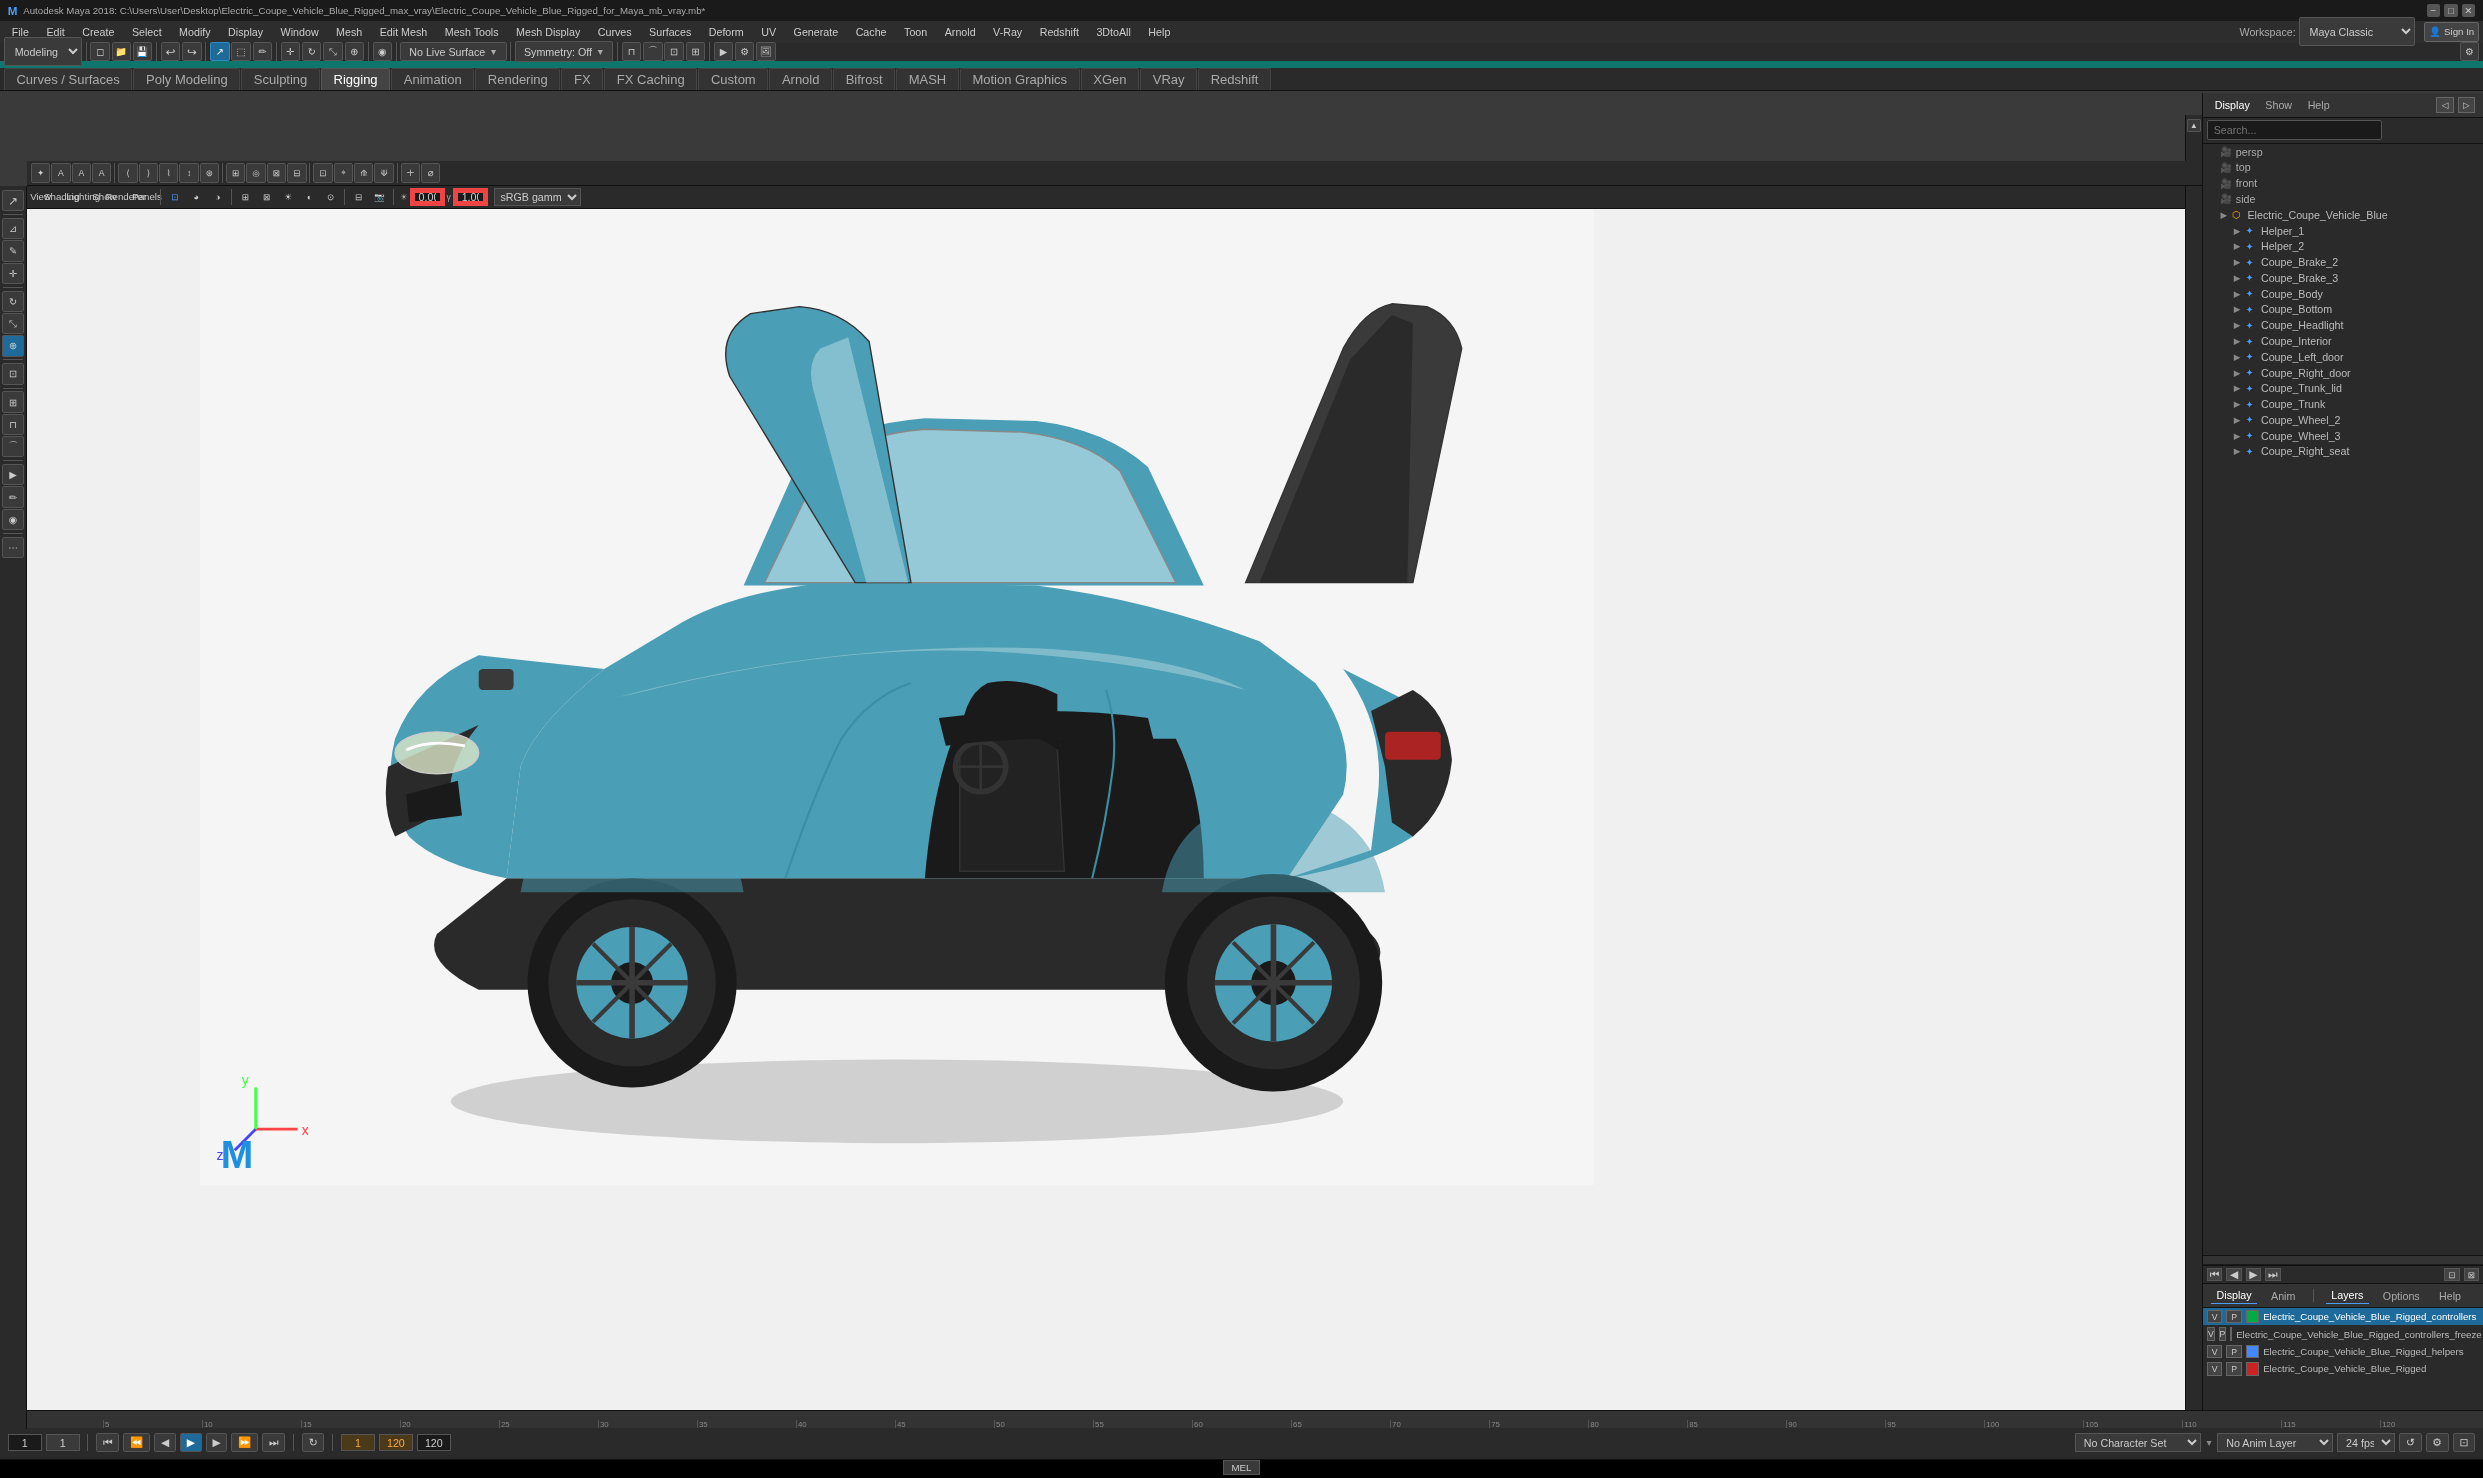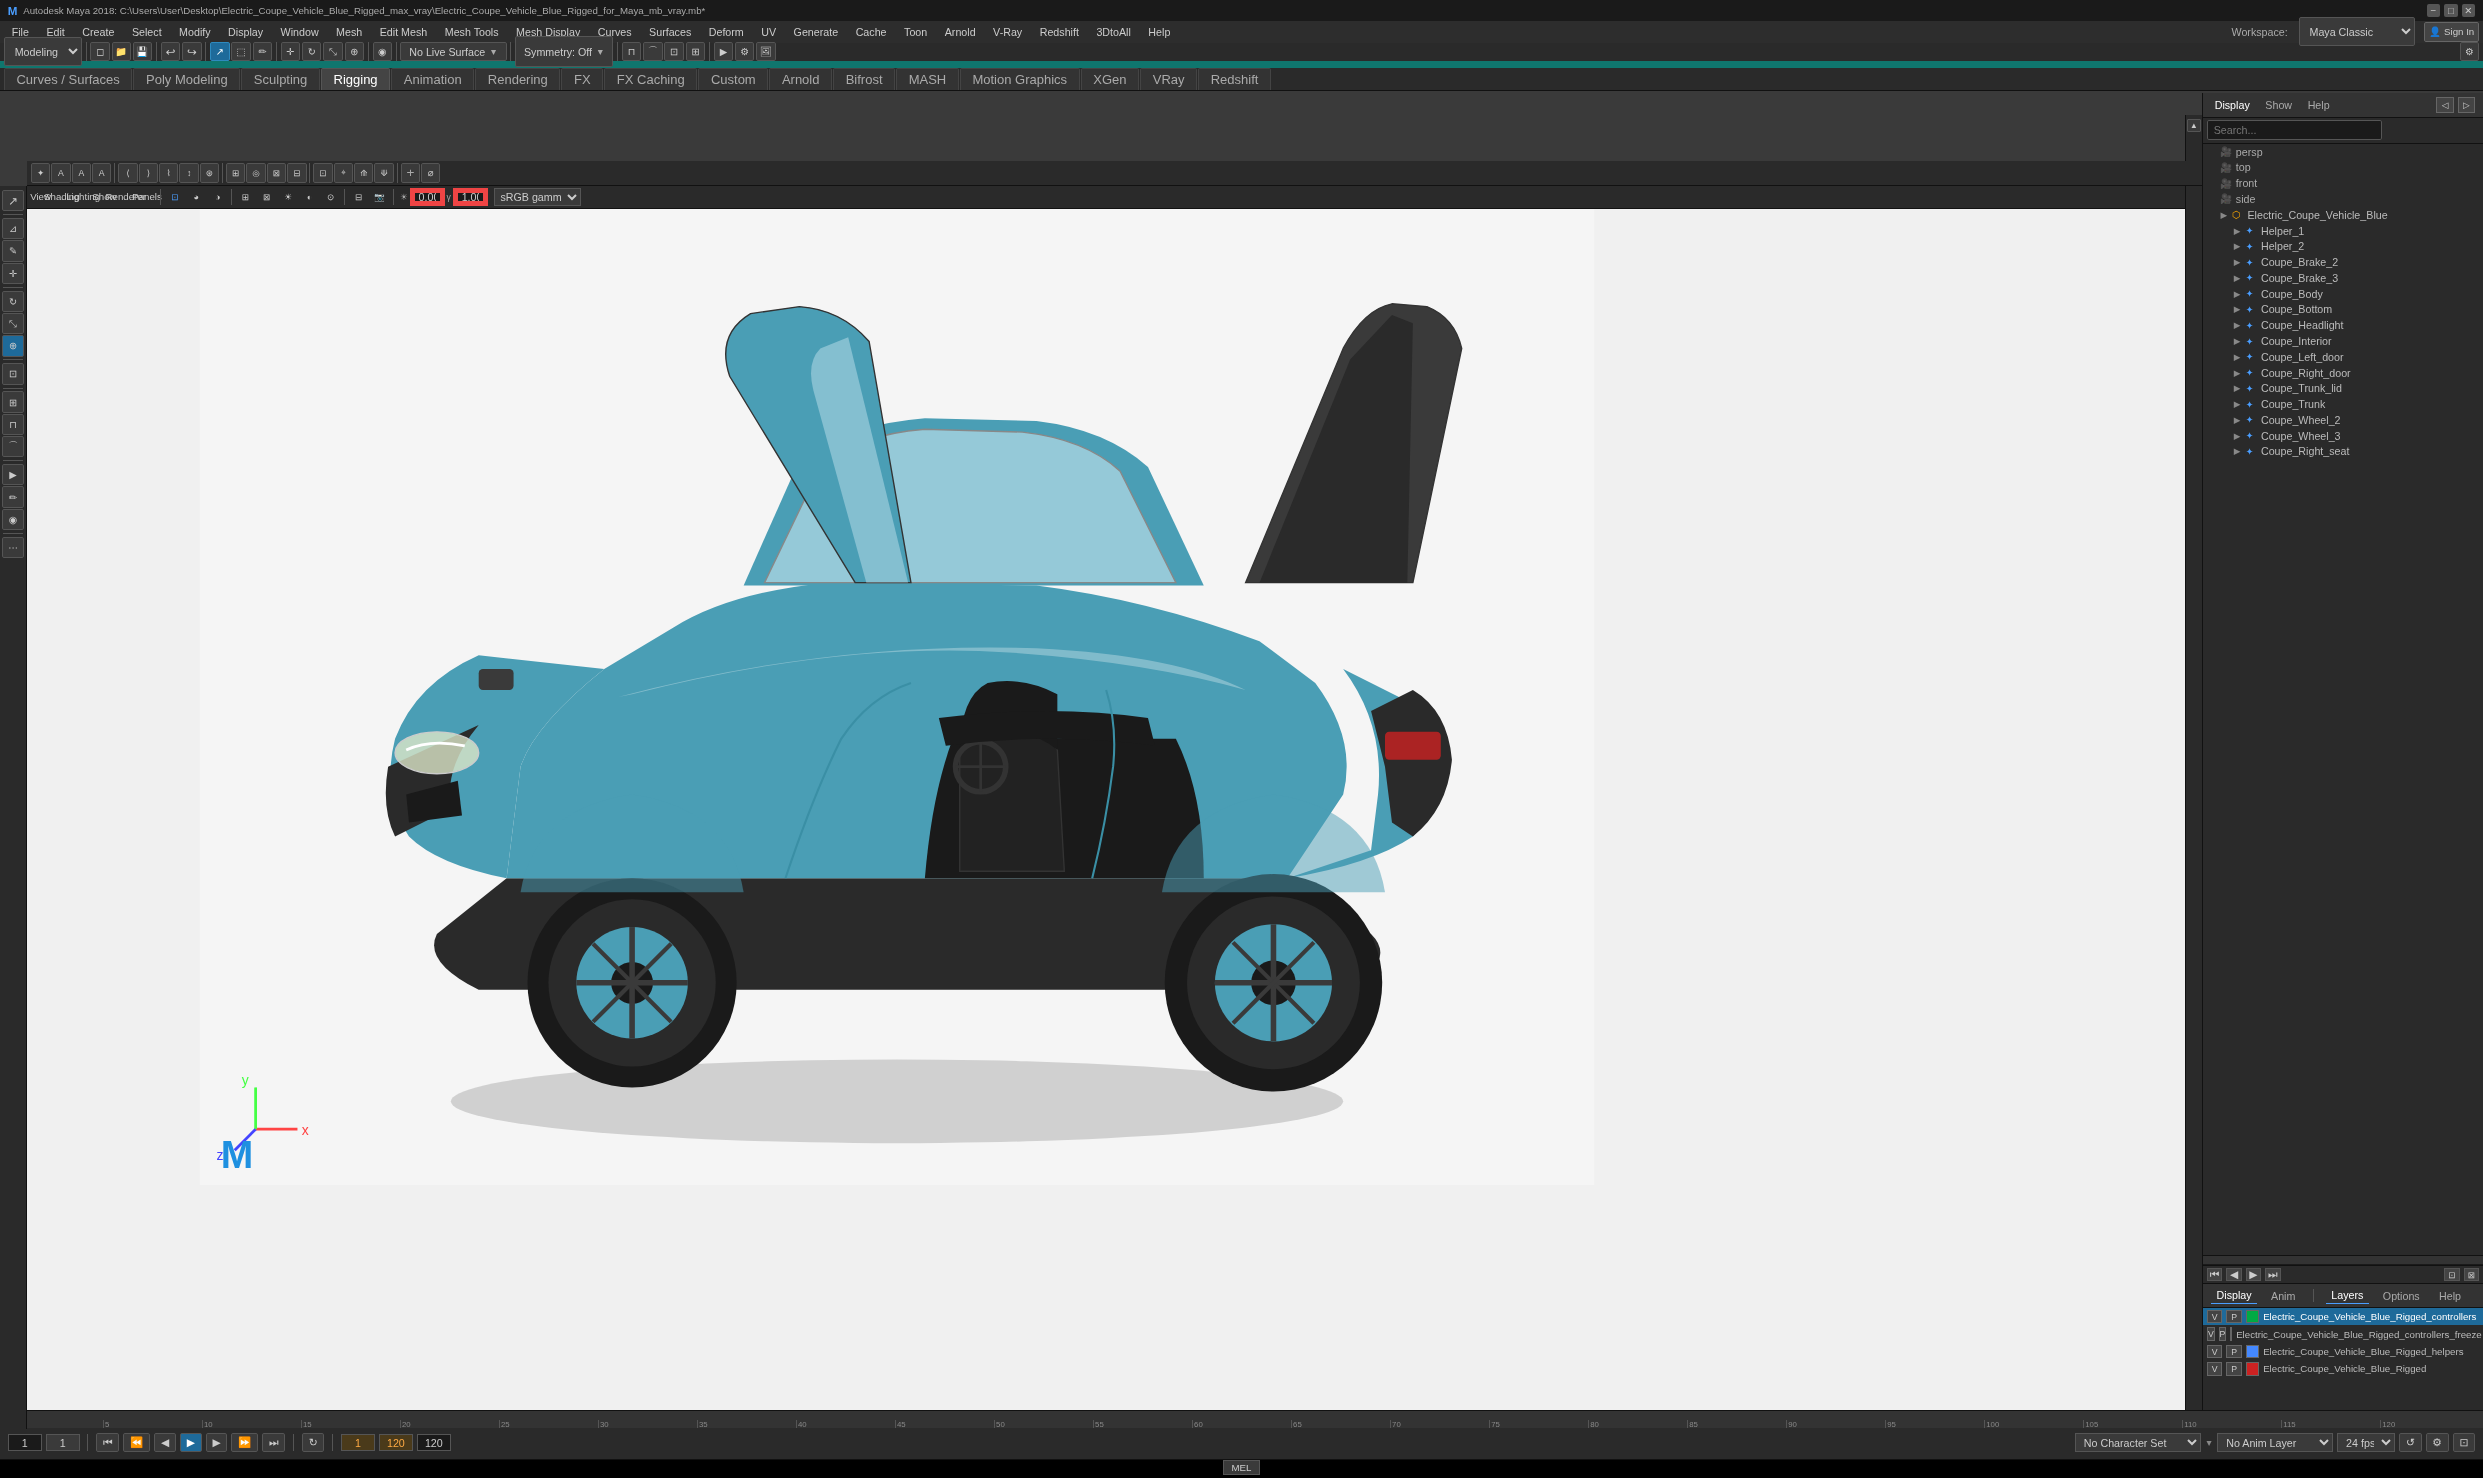--- a/index.html
+++ b/index.html
@@ -133,21 +133,21 @@
   <span class="menu-item">UV</span>
   <span class="menu-item">Generate</span>
   <span class="menu-item">Cache</span>
   <span class="menu-item">Toon</span>
   <span class="menu-item">Arnold</span>
   <span class="menu-item">V-Ray</span>
   <span class="menu-item">Redshift</span>
   <span class="menu-item">3DtoAll</span>
   <span class="menu-item">Help</span>
   <div style="flex:1;"></div>
-  <div style="display:flex;align-items:center;gap:11px;margin-right:7.8px;">
+  <div style="display:flex;align-items:center;gap:3px;margin-right:7.8px;">
     <span style="color:#aaa;font-size:10.7px;">Workspace:</span>
     <select class="tb-dropdown" style="width:116px;">
       <option>Maya Classic</option>
     </select>
   </div>
   <button class="tb-btn" style="background:#444;border-color:#666;font-size:9.7px;">👤 Sign In</button>
 </div>
 
 <div id="toolbar1" style="height:25px;">
   <select class="tb-dropdown" style="width:78px;">
@@ -172,21 +172,21 @@
   <div class="tb-icon">⤡</div>
   <div class="tb-icon">⊕</div>
   <div class="tb-separator"></div>
   <div class="tb-icon">◉</div>
   <div class="tb-separator"></div>
   <div style="background:#3a3a3a;border:1px solid #555;padding:1px 7.8px;height:19.4px;display:flex;align-items:center;cursor:pointer;gap:3.9px;border-radius:1.9px;">
     <span style="font-size:10.7px;color:#ccc;">No Live Surface</span>
     <span style="font-size:8.7px;color:#aaa;">▼</span>
   </div>
   <div class="tb-separator"></div>
-  <div style="background:#3a3a3a;border:1px solid #555;padding:1px 7.8px;height:31px;display:flex;align-items:center;cursor:pointer;gap:3.9px;border-radius:1.9px;">
+  <div style="background:#3a3a3a;border:1px solid #555;padding:1px 7.8px;height:21px;display:flex;align-items:center;cursor:pointer;gap:3.9px;border-radius:1.9px;">
     <span style="font-size:10.7px;color:#ccc;">Symmetry: Off</span>
     <span style="font-size:8.7px;color:#aaa;">▼</span>
   </div>
   <div class="tb-separator"></div>
   <div class="tb-icon">⊓</div>
   <div class="tb-icon">⌒</div>
   <div class="tb-icon">⊡</div>
   <div class="tb-icon">⊞</div>
   <div class="tb-separator"></div>
   <div class="tb-icon">▶</div>

